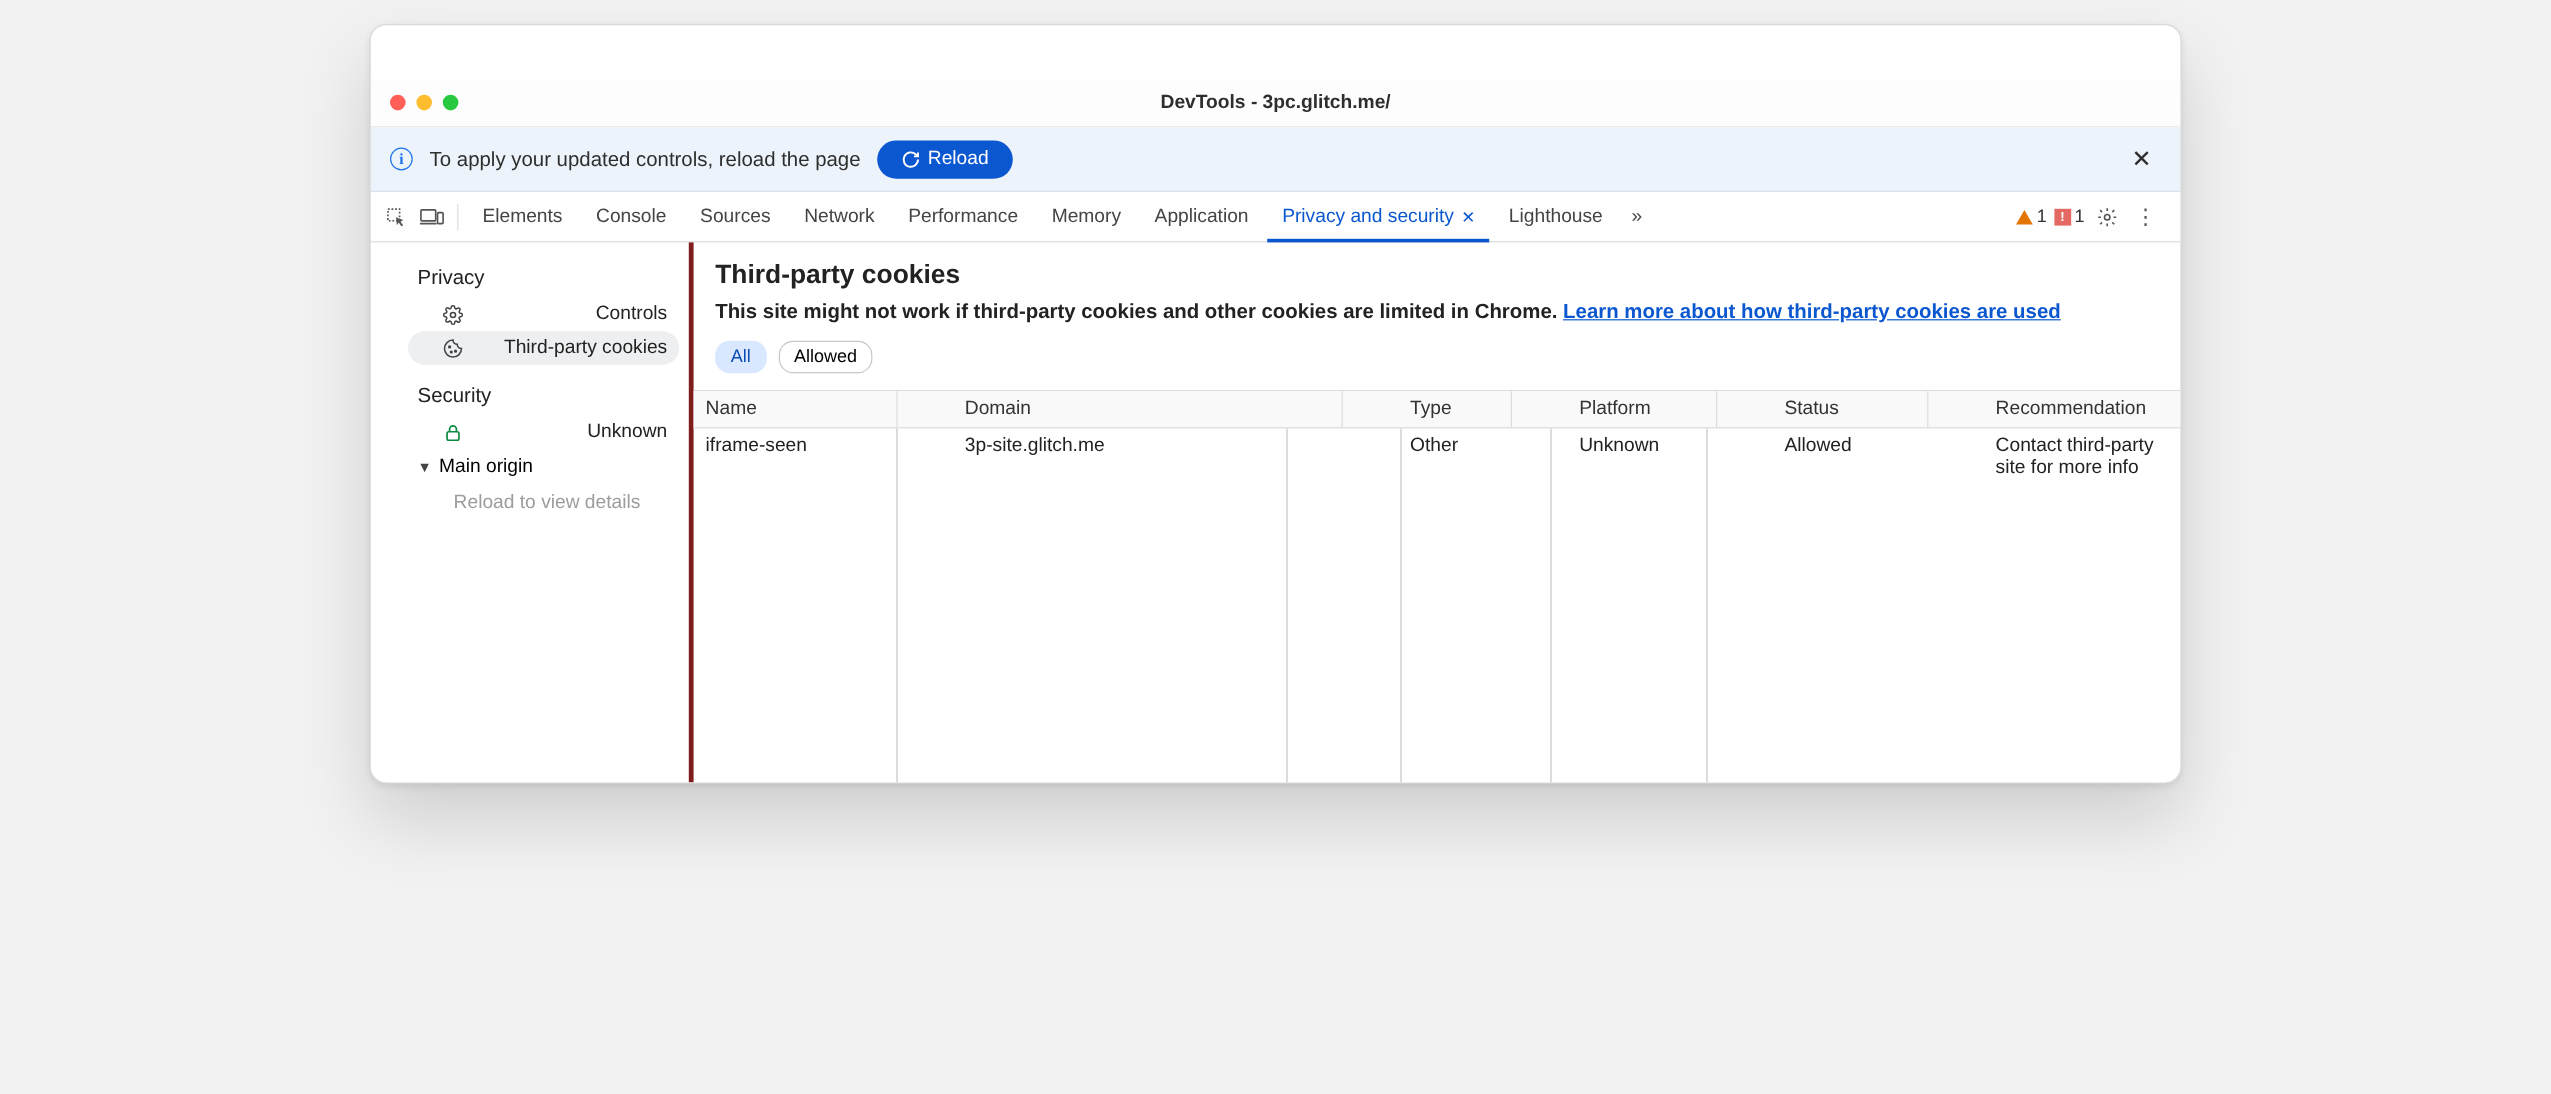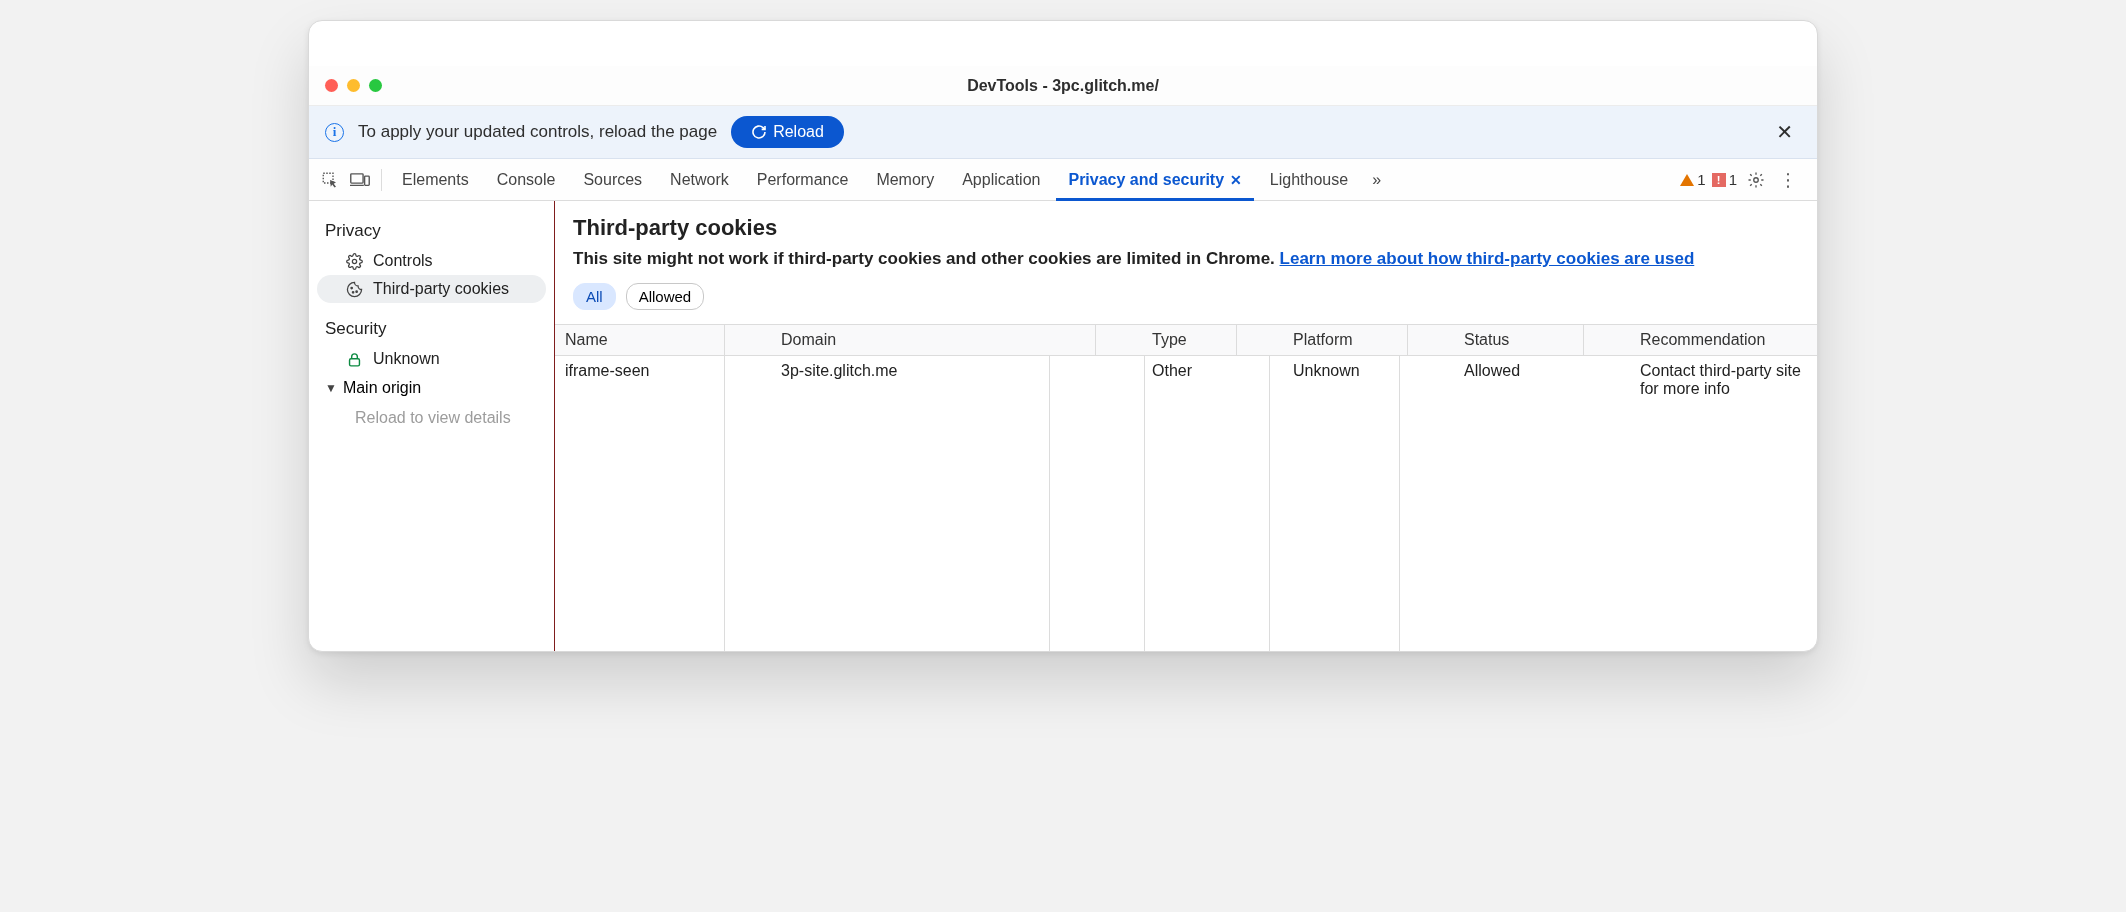--- a/index.html
+++ b/index.html
@@ -127,21 +127,21 @@
     display: flex;
     align-items: center;
     font-size: 16px;
     color: #444;
     cursor: pointer;
     position: relative;
     gap: 6px;
   }
   .tab.active {
     color: #0b57d0;
-    font-weight: 700;
+    font-weight: 400;
   }
   .tab.active::after {
     content: "";
     position: absolute;
     left: 0; right: 0; bottom: -1px;
     height: 3px;
     background: #0b57d0;
   }
   .tab .tab-close {
     font-size: 14px;
@@ -178,38 +178,40 @@
   }
   .kebab { font-size: 18px; }
 
   
   .mainarea {
     display: flex;
     height: 450px;
   }
   .sidebar {
     width: 246px;
-    border-right: 1px solid #7f1d1d;
+    border-right: 4px solid #7f1d1d;
     padding: 14px 8px;
     font-size: 16px;
+    margin-left: 23px;
   }
   .side-heading {
     font-weight: 400;
     padding: 6px 8px;
     color: #222;
     font-size: 17px;
   }
   .side-item {
     display: flex;
     align-items: center;
     gap: 10px;
     padding: 5px 10px 5px 28px;
     border-radius: 14px;
     cursor: pointer;
     color: #222;
+    justify-content: space-between;
   }
   .side-item.selected {
     background: #edeff1;
   }
   .side-item .icon {
     width: 18px; height: 18px;
     display: flex; align-items: center; justify-content: center;
     flex-shrink: 0;
   }
   .tree-item {

